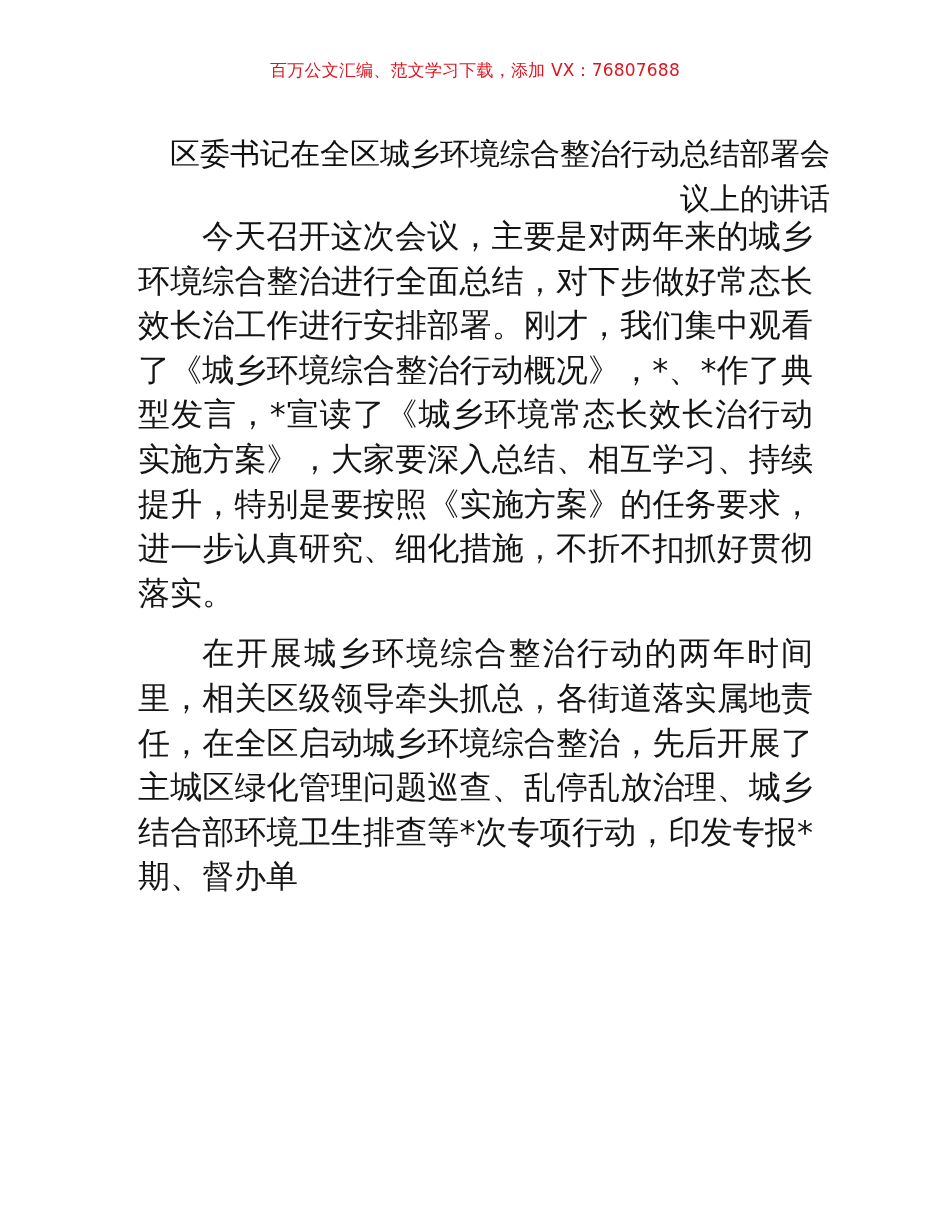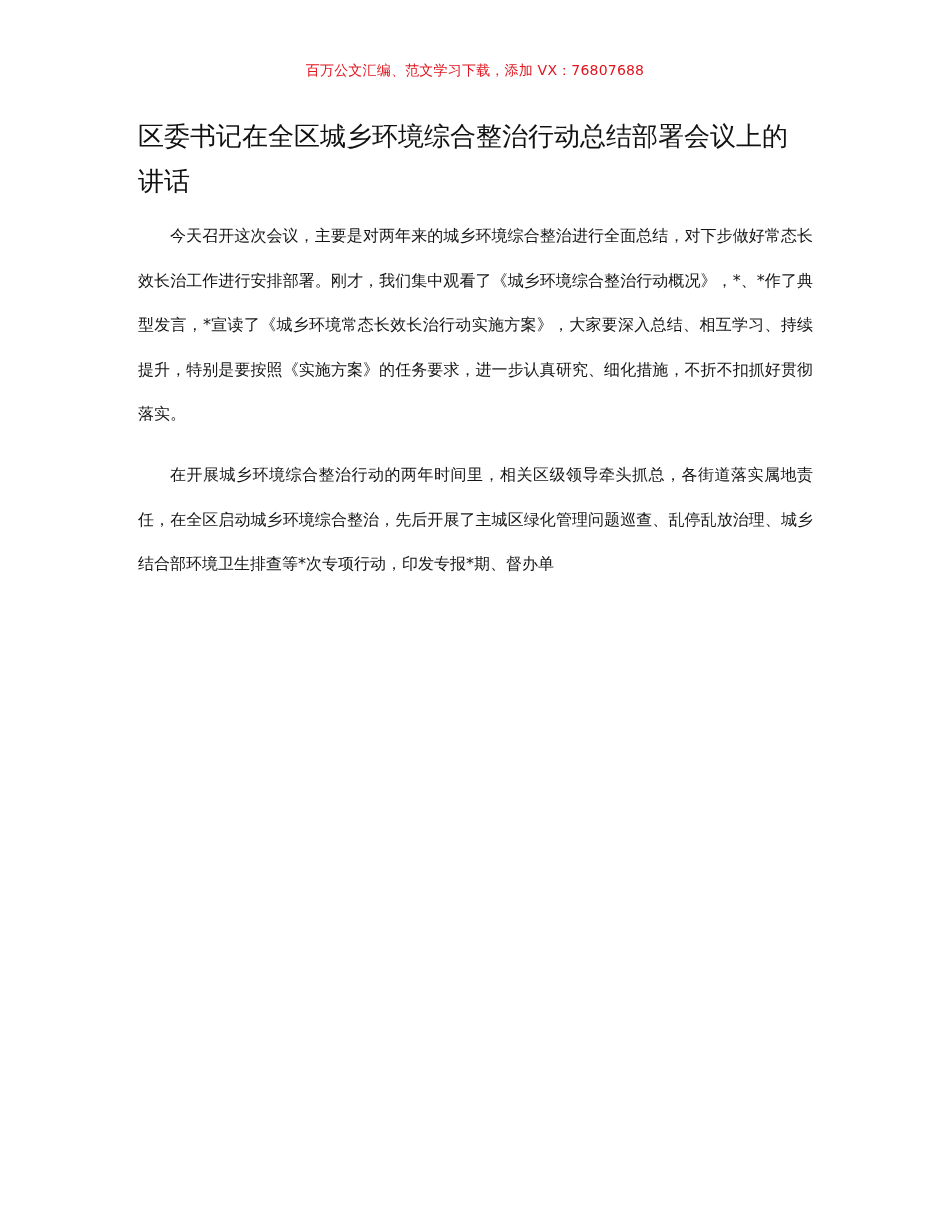--- a/index.html
+++ b/index.html
@@ -22,46 +22,46 @@
       width: 950px;
       height: 1230px;
       background: #ffffff;
     }
     .watermark-header {
       position: absolute;
       left: 0;
       top: 56px;
       width: 950px;
       text-align: center;
-      font-size: 14px;
+      font-size: 17px;
       line-height: 28px;
       color: #e0141e;
       letter-spacing: 0.2px;
     }
     .doc-title {
       position: absolute;
       left: 138px;
       top: 114px;
       width: 675px;
-      text-align: left;
-      font-size: 26px;
+      text-align: right;
+      font-size: 30px;
       line-height: 45px;
       color: #111111;
       font-weight: normal;
-      margin: 0;
+      margin: 17px;
     }
     .doc-body {
       position: absolute;
       left: 138px;
       top: 214px;
       width: 675px;
     }
     .paragraph {
       margin: 0 0 16px 0;
-      font-size: 16px;
+      font-size: 32px;
       line-height: 44.6px;
       text-indent: 2em;
       text-align: justify;
       text-justify: inter-character;
       color: #141414;
     }
   </style>
 </head>
 <body>
 

